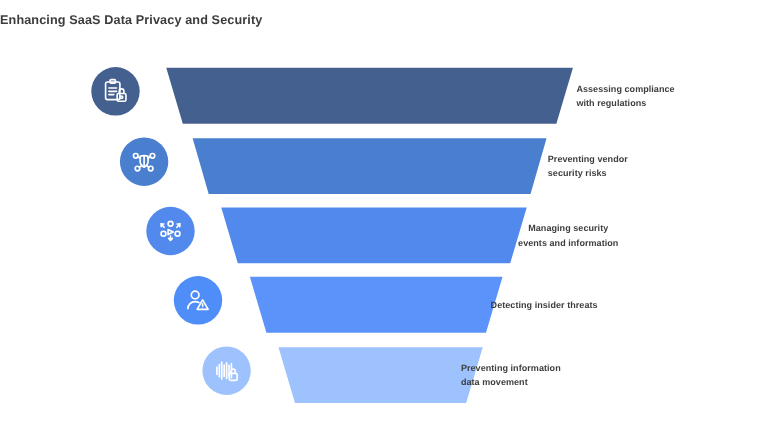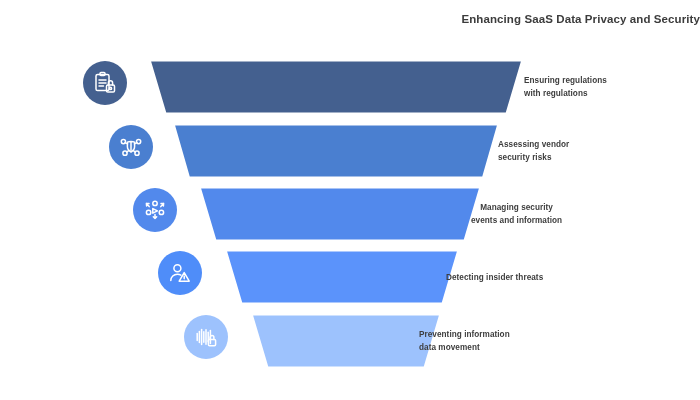--- a/index.html
+++ b/index.html
@@ -13,21 +13,21 @@
     height: 400px;
     background: #ffffff;
     overflow: hidden;
     font-family: "Liberation Sans", sans-serif;
   }
   #chart-title {
     position: absolute;
     top: 13px;
     left: 0;
     width: 700px;
-    text-align: right;
+    text-align: left;
     font-size: 11.5px;
     font-weight: bold;
     color: #3c3c3c;
     letter-spacing: 0.1px;
   }
 
   .funnel-row {
     position: absolute;
     left: 0;
     width: 700px;
@@ -93,21 +93,21 @@
         <rect x="14.5" y="15" width="8" height="7" rx="1.3" fill="none" stroke="#ffffff" stroke-width="1.5" stroke-linecap="round" stroke-linejoin="round"></rect>
         <path d="M16.4 15 v-2.1 a2.1 2.1 0 0 1 4.2 0 V15" fill="none" stroke="#ffffff" stroke-width="1.5" stroke-linecap="round" stroke-linejoin="round"></path>
         <circle cx="18.5" cy="18.4" r="1.1" fill="none" stroke="#ffffff" stroke-width="1.5" stroke-linecap="round" stroke-linejoin="round"></circle>
       </svg>
         </div>
         <div class="band-wrap" style="left: 146px; width: 380px;">
           <svg class="band" viewBox="0 0 380 60" preserveAspectRatio="none">
             <path d="M3,3 H377 L361,57 H19 Z" fill="#44608f" stroke="#ffffff" stroke-width="3.2" stroke-linejoin="round"></path>
           </svg>
         </div>
-        <div class="row-label" style="left: 524px;">Ensuring regulations
+        <div class="row-label" style="left: 524px;">Assessing compliance
 with regulations</div>
       </div>
       <div class="funnel-row" style="top: 121px;">
         <div class="icon-badge" style="left: 109px; background: rgb(74, 127, 208);">
           <svg width="26" height="26" viewBox="0 0 26 26">
         <path d="M13 7.5 c2.1 0 3.6 .6 3.6 .6 v4.4 c0 2.7 -1.8 4.6 -3.6 5.5 c-1.8 -.9 -3.6 -2.8 -3.6 -5.5 V8.1 s1.5 -.6 3.6 -.6 z" fill="none" stroke="#ffffff" stroke-width="1.5" stroke-linecap="round" stroke-linejoin="round"></path>
         <line x1="13" y1="8.2" x2="13" y2="17.4" fill="none" stroke="#ffffff" stroke-width="1.5" stroke-linecap="round" stroke-linejoin="round"></line>
         <circle cx="5.4" cy="7.6" r="2.1" fill="none" stroke="#ffffff" stroke-width="1.5" stroke-linecap="round" stroke-linejoin="round"></circle>
         <circle cx="20.6" cy="7.6" r="2.1" fill="none" stroke="#ffffff" stroke-width="1.5" stroke-linecap="round" stroke-linejoin="round"></circle>
         <circle cx="7" cy="19.2" r="2.1" fill="none" stroke="#ffffff" stroke-width="1.5" stroke-linecap="round" stroke-linejoin="round"></circle>
@@ -116,21 +116,21 @@
         <line x1="18.9" y1="8.6" x2="16.4" y2="9.9" fill="none" stroke="#ffffff" stroke-width="1.5" stroke-linecap="round" stroke-linejoin="round"></line>
         <line x1="8.6" y1="18.1" x2="11" y2="16.4" fill="none" stroke="#ffffff" stroke-width="1.5" stroke-linecap="round" stroke-linejoin="round"></line>
         <line x1="17.4" y1="18.1" x2="15" y2="16.4" fill="none" stroke="#ffffff" stroke-width="1.5" stroke-linecap="round" stroke-linejoin="round"></line>
       </svg>
         </div>
         <div class="band-wrap" style="left: 170px; width: 332px;">
           <svg class="band" viewBox="0 0 332 60" preserveAspectRatio="none">
             <path d="M3,3 H329 L313.5,57 H18.5 Z" fill="#4a7fd0" stroke="#ffffff" stroke-width="3.2" stroke-linejoin="round"></path>
           </svg>
         </div>
-        <div class="row-label" style="left: 498px;">Assessing vendor
+        <div class="row-label" style="left: 498px;">Preventing vendor
 security risks</div>
       </div>
       <div class="funnel-row" style="top: 184px;">
         <div class="icon-badge" style="left: 133px; background: rgb(82, 137, 236);">
           <svg width="26" height="26" viewBox="0 0 26 26">
         <circle cx="13" cy="6.4" r="2.2" fill="none" stroke="#ffffff" stroke-width="1.5" stroke-linecap="round" stroke-linejoin="round"></circle>
         <circle cx="6.6" cy="15.4" r="2.2" fill="none" stroke="#ffffff" stroke-width="1.5" stroke-linecap="round" stroke-linejoin="round"></circle>
         <circle cx="19.4" cy="15.4" r="2.2" fill="none" stroke="#ffffff" stroke-width="1.5" stroke-linecap="round" stroke-linejoin="round"></circle>
         <path d="M10.8 11.6 l4.6 2.3 l-4.6 2.3 z" fill="none" stroke="#ffffff" stroke-width="1.5" stroke-linecap="round" stroke-linejoin="round"></path>
         <path d="M7.2 9.6 L4.4 6.4 M4.4 6.4 l2.6 .2 M4.4 6.4 l.2 2.6" fill="none" stroke="#ffffff" stroke-width="1.5" stroke-linecap="round" stroke-linejoin="round"></path>

